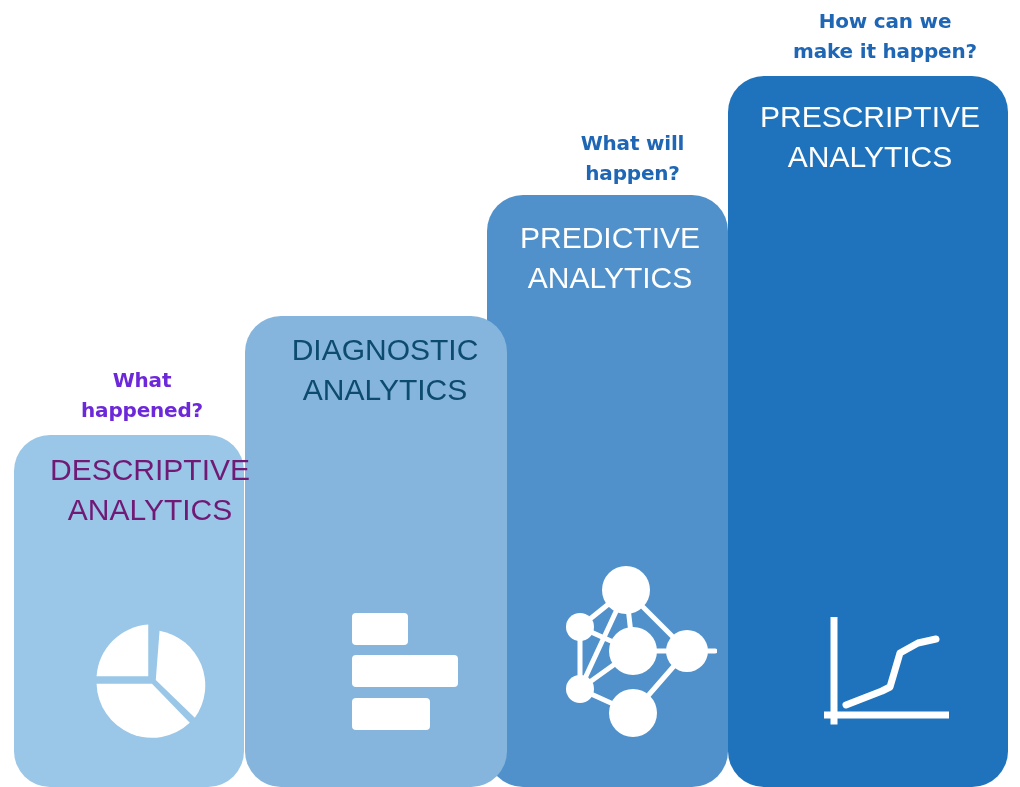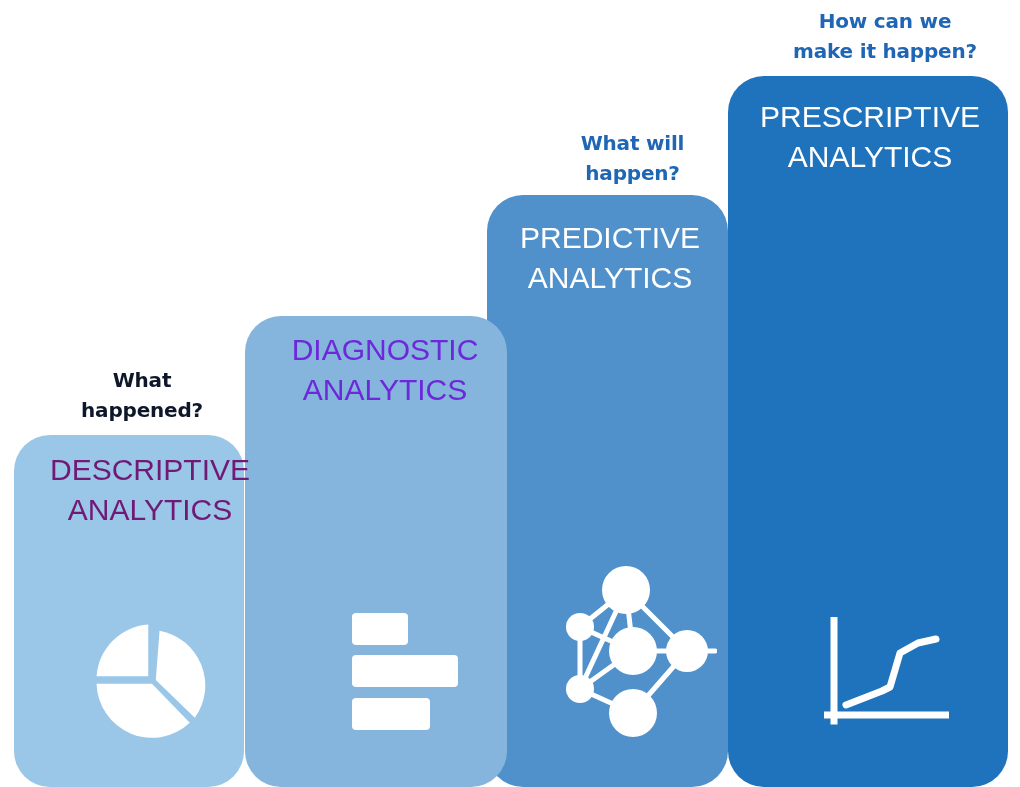--- a/index.html
+++ b/index.html
@@ -133,27 +133,27 @@
       <g stroke="#ffffff" stroke-width="7" fill="none" stroke-linecap="square">
         <line x1="10" y1="0" x2="10" y2="104"></line>
         <line x1="0" y1="98" x2="122" y2="98"></line>
       </g>
       <polyline points="22,88 58,74 66,70 76,36 94,26 112,22" stroke="#ffffff" stroke-width="7" fill="none" stroke-linecap="round" stroke-linejoin="round"></polyline>
     </svg>
   </div>
 
   <div class="col-title t-1" style="color: #701a75;">DESCRIPTIVE
 ANALYTICS</div>
-  <div class="col-title t-2" style="color: #6d28d9;">DIAGNOSTIC
+  <div class="col-title t-2" style="color: #0c4a6e;">DIAGNOSTIC
 ANALYTICS</div>
   <div class="col-title t-3" style="color: rgb(255, 255, 255);">PREDICTIVE
 ANALYTICS</div>
   <div class="col-title t-4" style="color: rgb(255, 255, 255);">PRESCRIPTIVE
 ANALYTICS</div>
 
-  <div class="question q-1" style="color: #0f172a;">What
+  <div class="question q-1" style="color: #6d28d9;">What
 happened?</div>
   <div class="question q-3" style="color: rgb(31, 102, 181);">What will
 happen?</div>
   <div class="question q-4" style="color: rgb(31, 102, 181);">How can we
 make it happen?</div>
 
 </div>
 
 </body></html>

